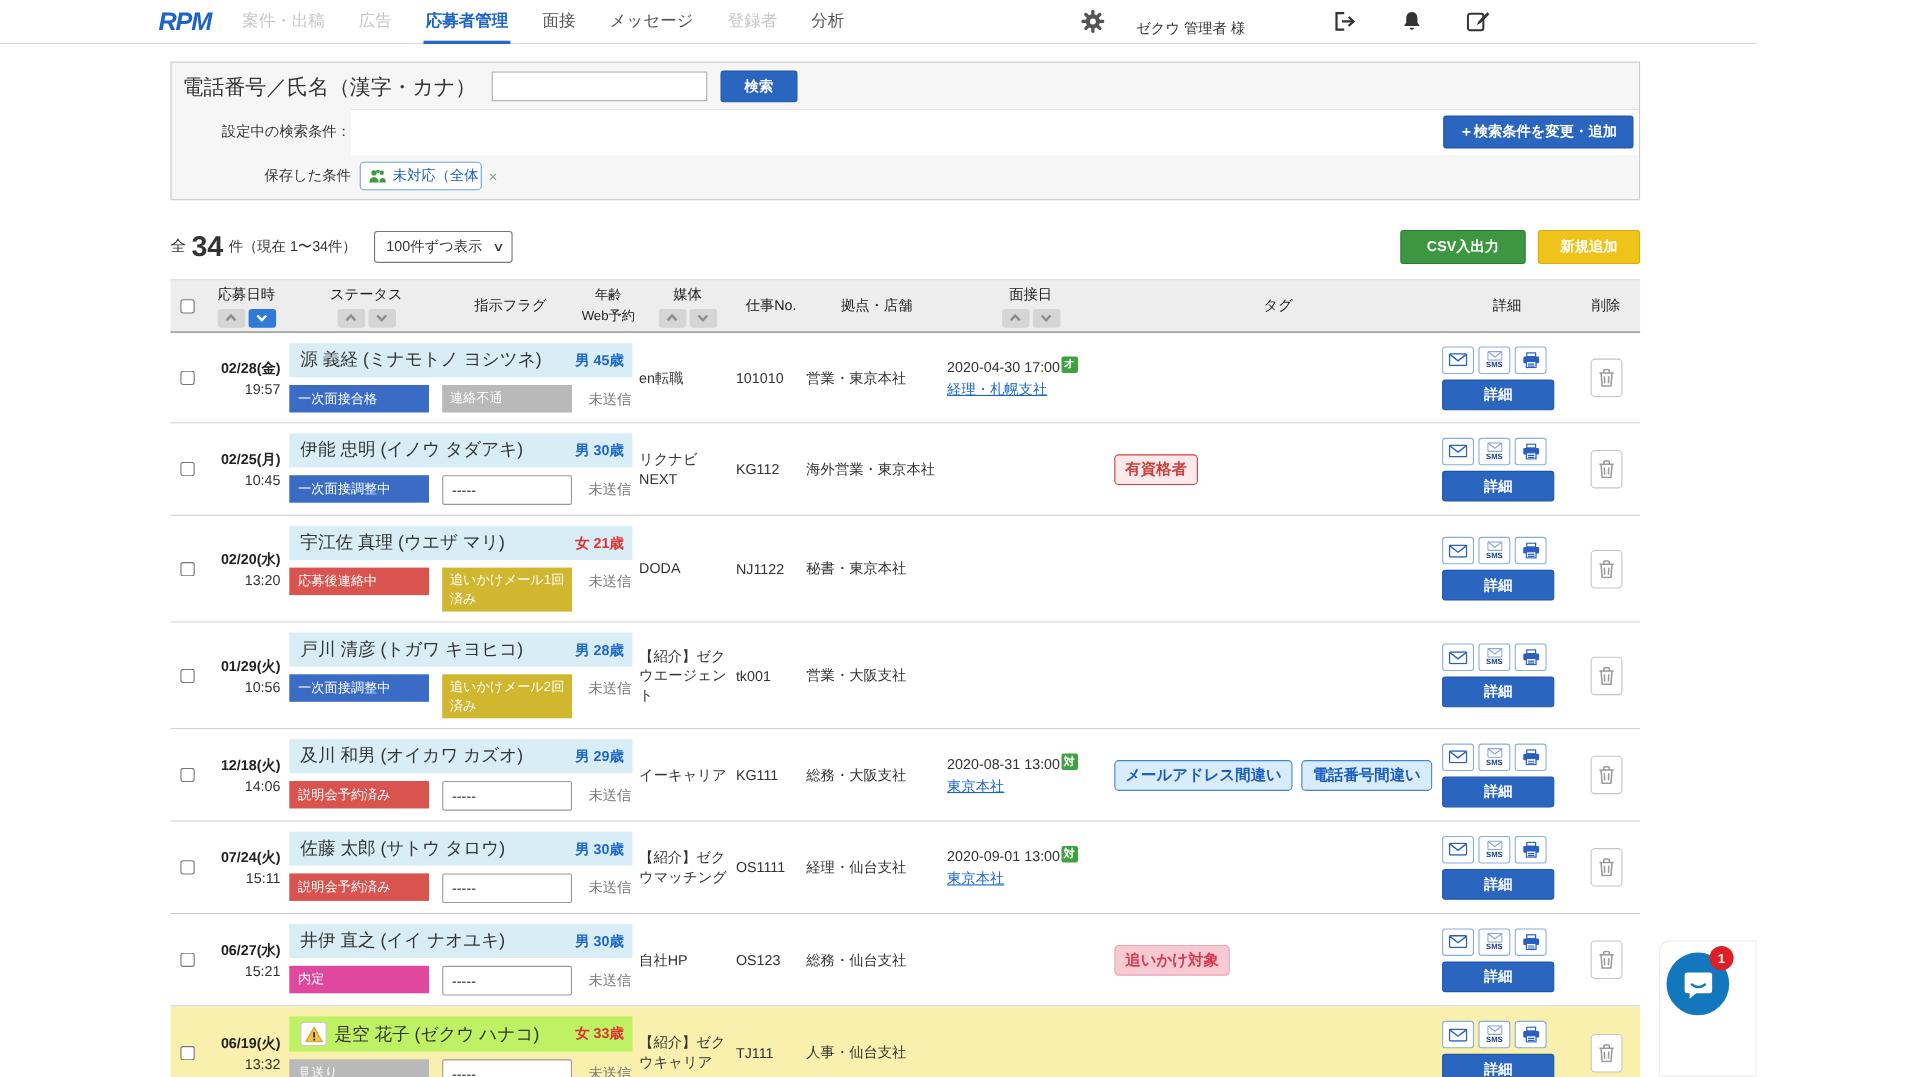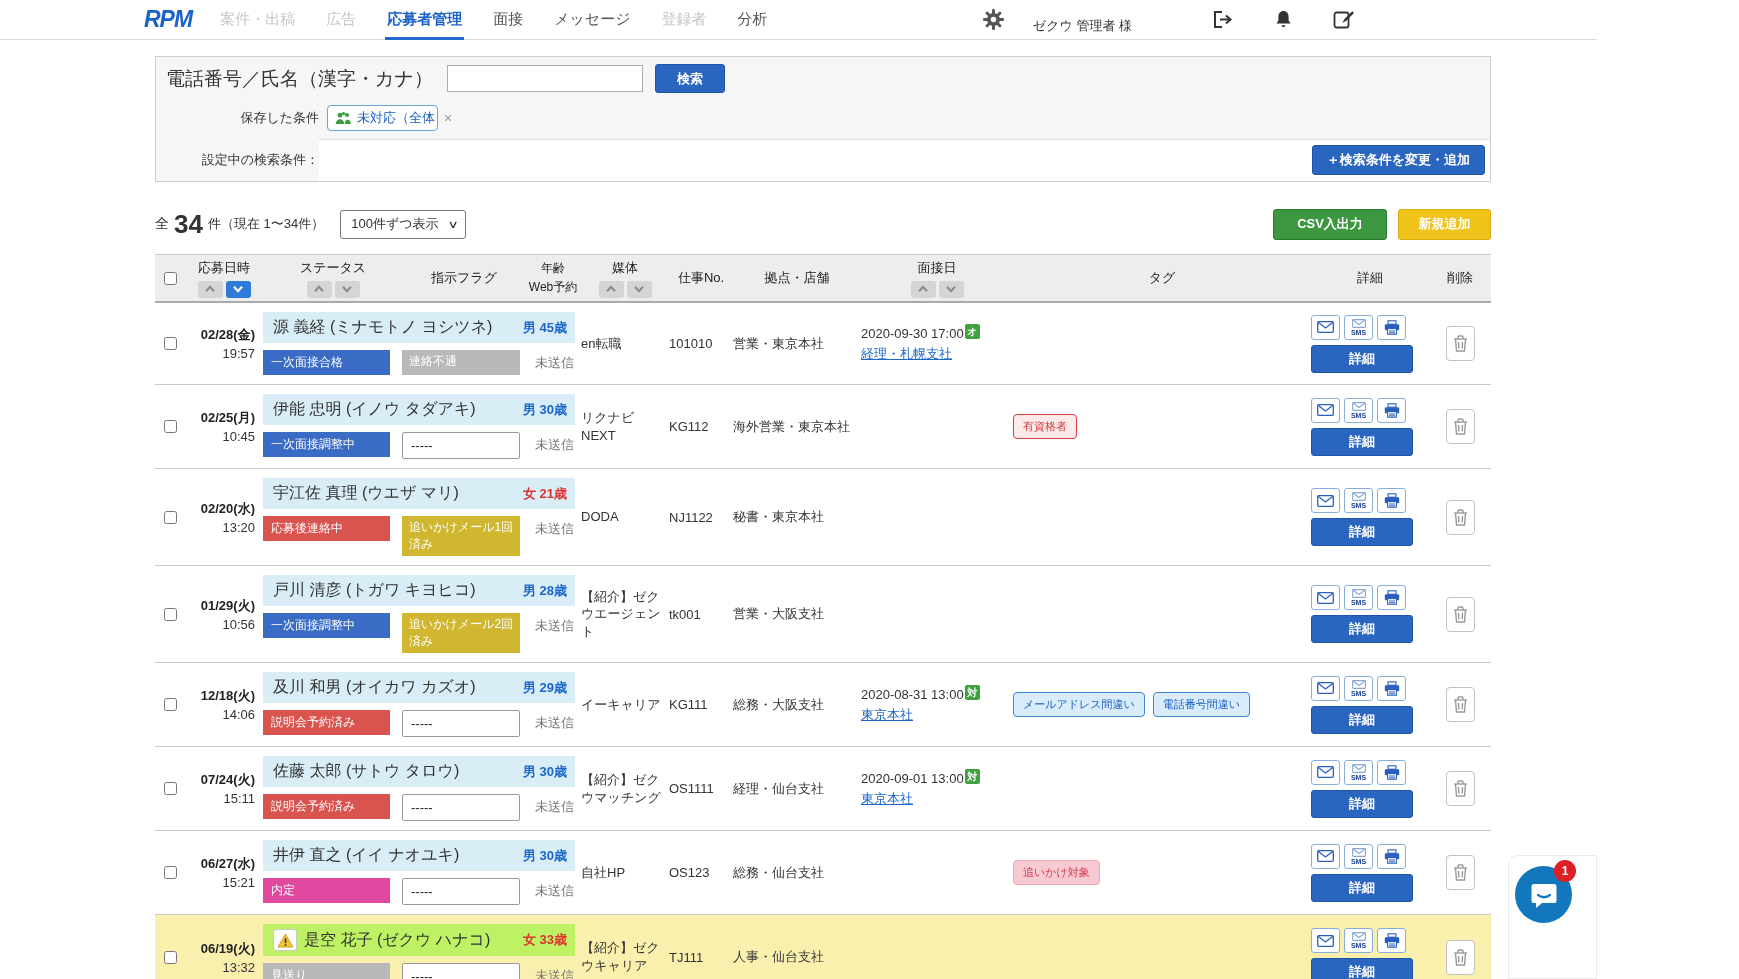--- a/index.html
+++ b/index.html
@@ -94,21 +94,21 @@
   .fl-yellow { background:#d1b62f; }
   .flag-input { height:27px; background:#fff; border:1px solid #999; border-radius:2px; padding:5px 0 0 8px; color:#222; font-size:13px; cursor:text; }
   .web { margin-left:15px; font-size:13px; color:#777; padding-top:4px; }
   .c-media { flex:0 0 88px; font-size:13px; padding-right:8px; line-height:1.35; }
   .c-jobno { flex:0 0 64px; font-size:13px; }
   .c-loc { flex:0 0 128px; font-size:13px; }
   .c-intv { flex:0 0 152px; font-size:13px; line-height:1.5; }
   .ivb { display:inline-block; background:#3fa23f; color:#fff; font-size:10px; font-weight:bold; width:15px; height:15px; line-height:15px; text-align:center; border-radius:2px; margin-left:1px; vertical-align:top; }
   .ivl { color:#1a66c9; text-decoration:underline; cursor:pointer; display:inline-block; }
   .c-tags { flex:0 0 298px; display:flex; flex-wrap:wrap; gap:8px; align-items:center; }
-  .tag { border-radius:4px; padding:4px 9px; font-size:11px; font-weight:normal; cursor:pointer; white-space:nowrap; }
+  .tag { border-radius:4px; padding:4px 9px; font-size:14px; font-weight:bold; cursor:pointer; white-space:nowrap; }
   .tag-blue { background:#d9ecfb; border:1px solid #3f87d2; color:#1a5fc0; }
   .tag-red { background:#fceaea; border:1px solid #cf4040; color:#cf4040; }
   .tag-pink { background:#f7c9d2; border:1px solid #eba8b4; color:#d63c4e; }
   .c-detail { flex:0 0 118px; }
   .iconrow { display:flex; gap:4px; margin-bottom:5px; }
   .ibtn { width:29px; height:25px; background:#fff; border:1px solid #88aedd; border-radius:3px; display:flex; flex-direction:column; align-items:center; justify-content:center; cursor:pointer; padding:0; }
   .ibtn .smstxt { font-size:7px; font-weight:bold; color:#1c3f8f; line-height:1; margin-top:1px; }
   .detail-btn { width:102px; height:28px; background:#2a65c0; border:1px solid #1f55a8; border-radius:3px; color:#fff; font-size:13px; font-weight:bold; cursor:pointer; }
   .c-del { flex:0 0 62px; display:flex; justify-content:center; }
   .trash-btn { width:29px; height:35px; background:#fff; border:1px solid #c3c3c3; border-radius:4px; display:flex; align-items:center; justify-content:center; cursor:pointer; }
@@ -171,38 +171,38 @@
   </div>
 
   <div class="content">
 
     <div class="filter">
       <div class="f-row f-row1">
         <span class="f-label1">電話番号／氏名（漢字・カナ）</span>
         <input class="f-input" type="text" value="" style="">
         <button class="btn-search">検索</button>
       </div>
+      <div class="f-row f-row2">
+        <span class="f-labelcol">設定中の検索条件：</span>
+        <div class="f-white"></div>
+        <button class="btn-modify">＋検索条件を変更・追加</button>
+      </div>
       <div class="f-row f-row3">
         <span class="f-labelcol">保存した条件</span>
         <span class="chip">
           <svg width="17" height="13" viewBox="0 0 17 13" fill="#3a9e3a">
               <circle cx="5" cy="3.2" r="2.4"></circle>
               <path d="M0.8 12 c0-3.2 2-4.8 4.2-4.8 s4.2 1.6 4.2 4.8 z"></path>
               <circle cx="12" cy="3" r="2"></circle>
               <path d="M9.8 12 c0-2.9 1.3-4.2 3-4.2 s3 1.3 3 4.2 z"></path>
               <circle cx="8.6" cy="1.6" r="1.6"></circle>
             </svg>
           <span>未対応（全体</span>
         </span>
         <span class="chip-x">×</span>
-      </div>
-      <div class="f-row f-row2">
-        <span class="f-labelcol">設定中の検索条件：</span>
-        <div class="f-white"></div>
-        <button class="btn-modify">＋検索条件を変更・追加</button>
       </div>
     </div>
 
     <div class="summary">
       <span class="sum-pre">全</span>
       <span class="sum-count">34</span>
       <span class="sum-suf">件（現在 1〜34件）</span>
       <span class="pagesize">
         <span>100件ずつ表示</span>
         <span class="caret">∨</span>
@@ -321,21 +321,21 @@
       <div class="badge-line">
         <span class="status st-blue">一次面接合格</span>
         <span class="flag flag-badge fl-gray">連絡不通</span>
         <span class="web">未送信</span>
       </div>
     </div>
     <div class="c-media">en転職</div>
     <div class="c-jobno">101010</div>
     <div class="c-loc">営業・東京本社</div>
     <div class="c-intv">
-      <div><span class="ivd">2020-09-30 17:00</span><span class="ivb">オ</span></div>
+      <div><span class="ivd">2020-04-30 17:00</span><span class="ivb">オ</span></div>
       <span class="ivl">経理・札幌支社</span>
     </div>
     <div class="c-tags"></div>
     <div class="c-detail">
       <div class="iconrow">
         <button class="ibtn">
           <svg width="17" height="12" viewBox="0 0 17 12">
                     <rect x="0.7" y="0.7" width="15.6" height="10.6" rx="1" fill="none" stroke="#2a5fc0" stroke-width="1.3"></rect>
                     <path d="M1 1.2 L8.5 7 L16 1.2" fill="none" stroke="#2a5fc0" stroke-width="1.3"></path>
                   </svg>

